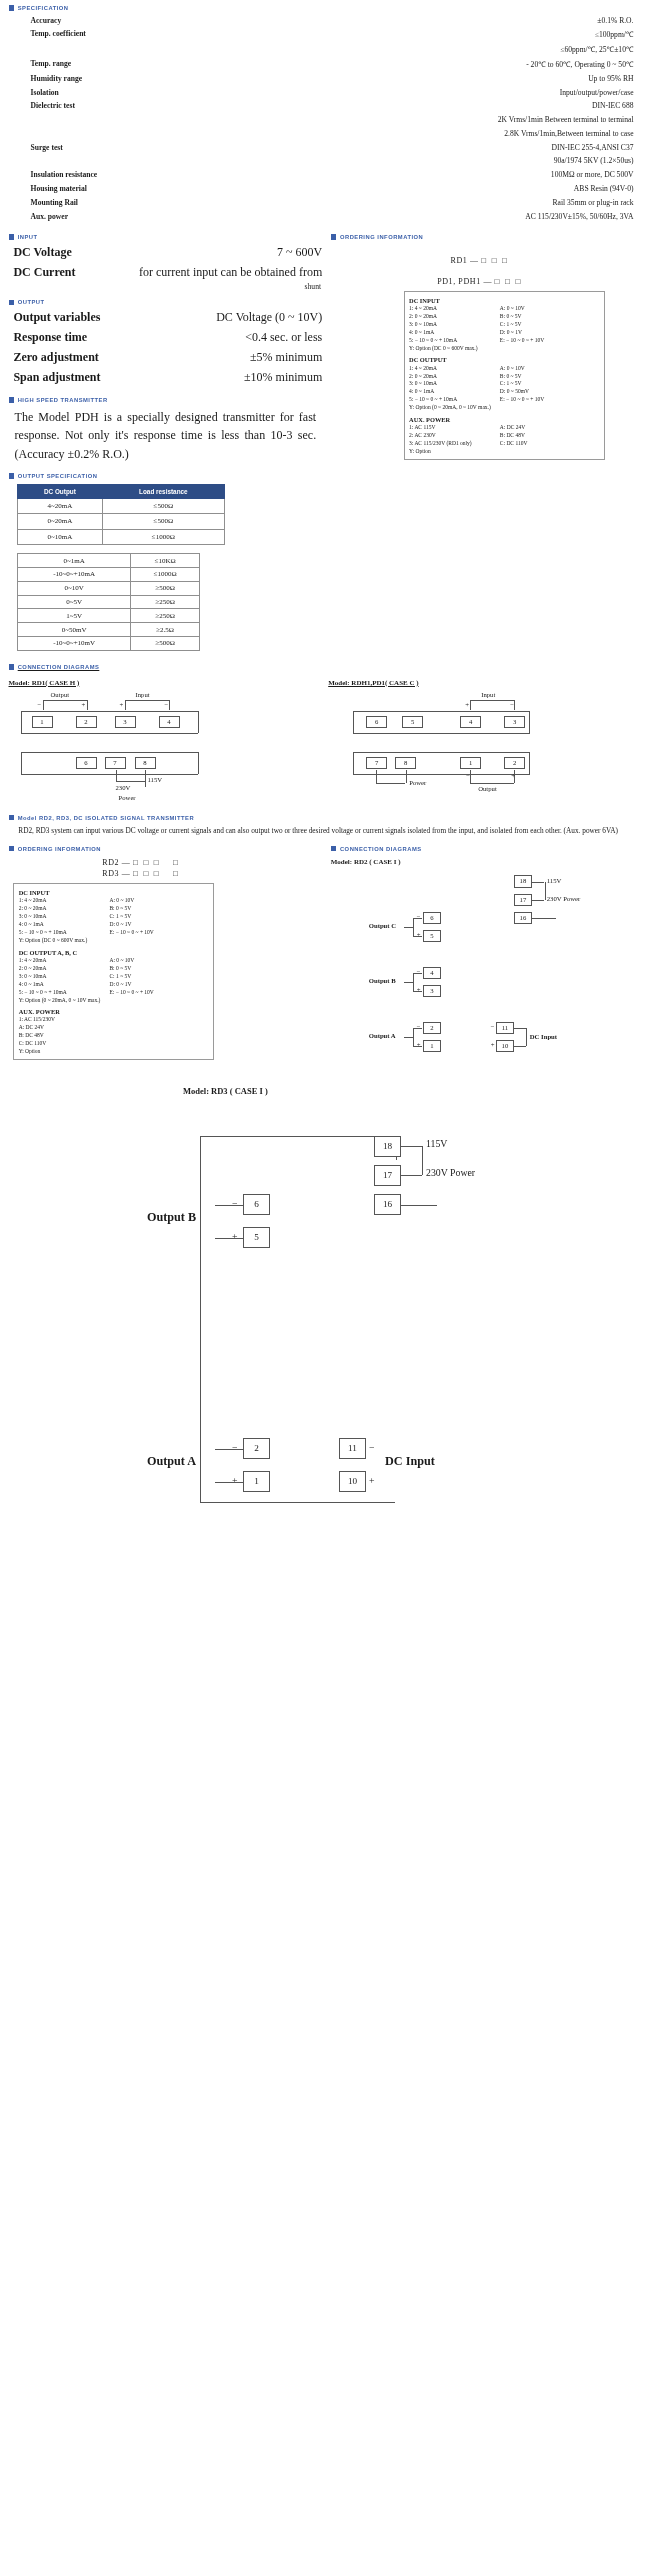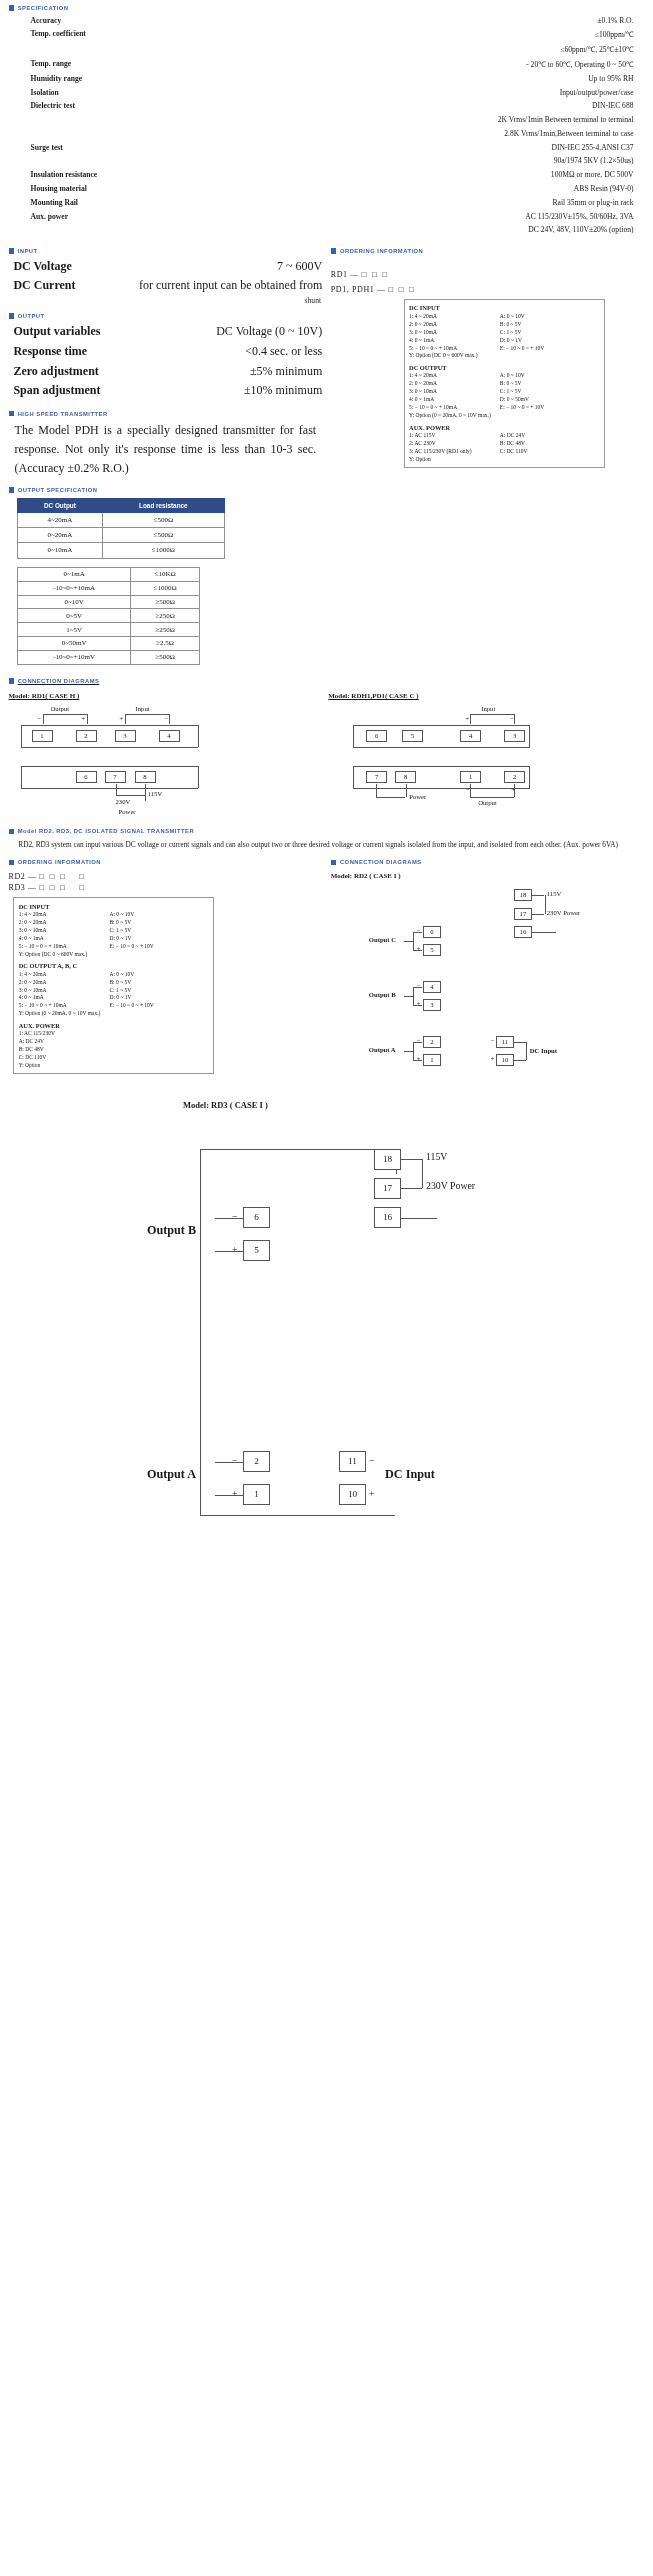--- a/index.html
+++ b/index.html
@@ -34,21 +34,21 @@
   .col-r { width:317px; }
 
   .kv { display:flex; justify-content:space-between; font-size:12px; padding:2.4px 0; }
   .kv .k { font-weight:bold; padding-left:4.9px; }
   .kv .v { text-align:right; }
 
   .note { font-size:12px; line-height:1.55; padding: 2.4px 6.1px 0 6.1px; text-align:justify; }
 
   
   .order-box { padding: 3.7px 0 0 0; }
-  .code-line { font-family:"Liberation Serif", serif; font-size:8px; text-align:left; padding-right:16px; letter-spacing:0.6px;}
+  .code-line { font-family:"Liberation Serif", serif; font-size:8px; text-align:center; padding-right:16px; letter-spacing:0.6px;}
   .code-line .boxes { letter-spacing:1.8px; }
   .ord-table { border:0.6px solid #9a9a9a; margin: 4.9px 0 0 73px; width:201px; padding:3.1px 4.3px; }
   .ord-table .hdr { font-weight:bold; font-size:6.4px; margin:1.8px 0 1.2px 0; }
   .ord-row { display:flex; font-size:5.5px; line-height:1.45; }
   .ord-row .a { width:92px; }
   .ord-row .b { width:101px; }
   .ord-foot { font-size:5.5px; line-height:1.45; }
 
   
   table.bt { border-collapse:collapse; margin:4.9px 0 0 8.5px; width:208px; }
@@ -143,24 +143,20 @@
         <td class="v">ABS Resin (94V-0)</td>
       </tr>
       <tr>
         <td class="k">Mounting Rail</td>
         <td class="v">Rail 35mm or plug-in rack</td>
       </tr>
       <tr>
         <td class="k">Aux. power</td>
         <td class="v">AC 115/230V±15%, 50/60Hz, 3VA</td>
       </tr>
-      <tr>
-        <td class="k"></td>
-        <td class="v">DC 24V, 48V, 110V±20% (option)</td>
-      </tr>
     </tbody>
       </table>
   </div>
 
   <div class="band" style="padding-top:11px;">
 
     <div class="col-l">
 
       <div class="sec-head">
         <div class="sq"></div>
@@ -267,21 +263,21 @@
       <div class="sec-head">
         <div class="sq"></div>
         <div class="txt">ORDERING INFORMATION</div>
       </div>
 
       <div class="order-box">
         <div class="code-line" style="margin-top:9.8px;">
           <span>RD1</span>
           <span> — </span><span class="boxes">□ □ □</span>
         </div>
-        <div class="code-line" style="margin-top:6px;">
+        <div class="code-line" style="margin-top:12px;">
           <span>PD1, PDH1</span>
           <span> — </span><span class="boxes">□ □ □</span>
         </div>
 
         <div class="ord-table">
           <div class="hdr">DC INPUT</div>
           <div class="ord-row">
               <span class="a">1: 4 ~ 20mA</span>
               <span class="b">A: 0 ~ 10V</span>
             </div>

